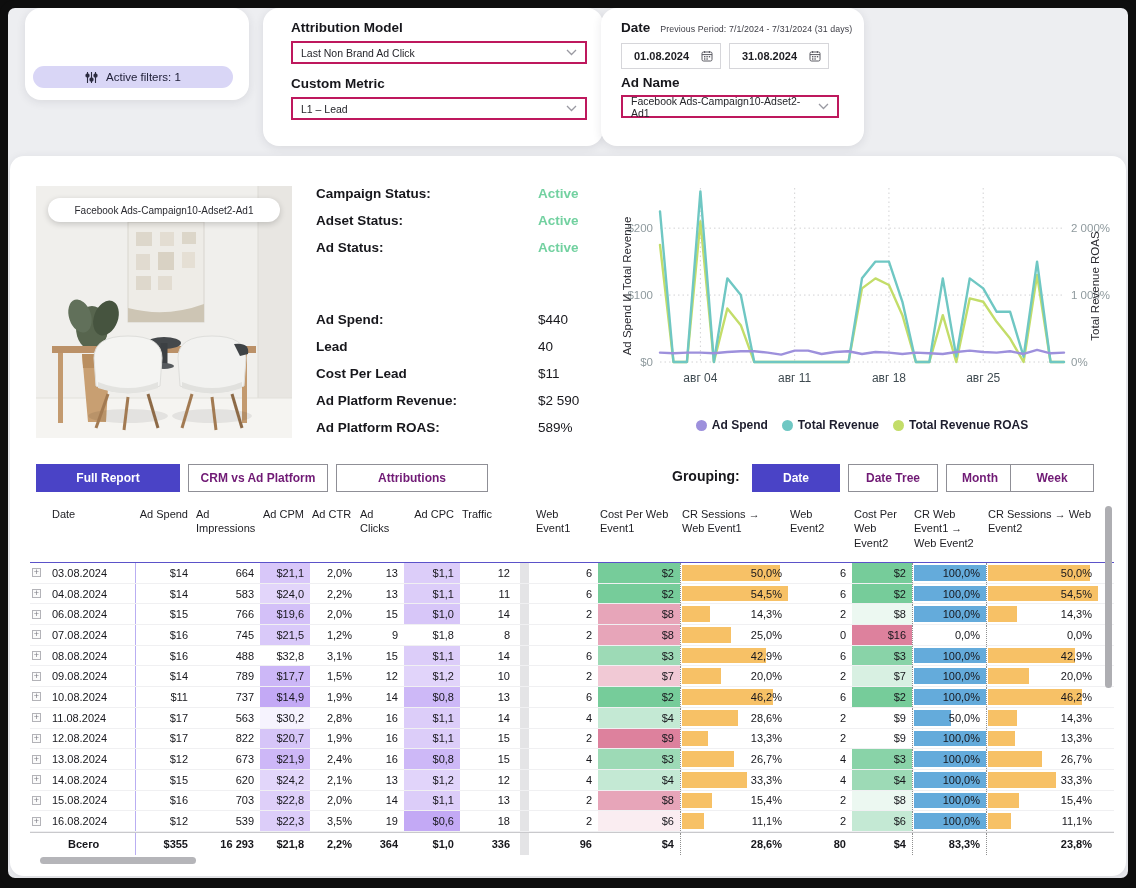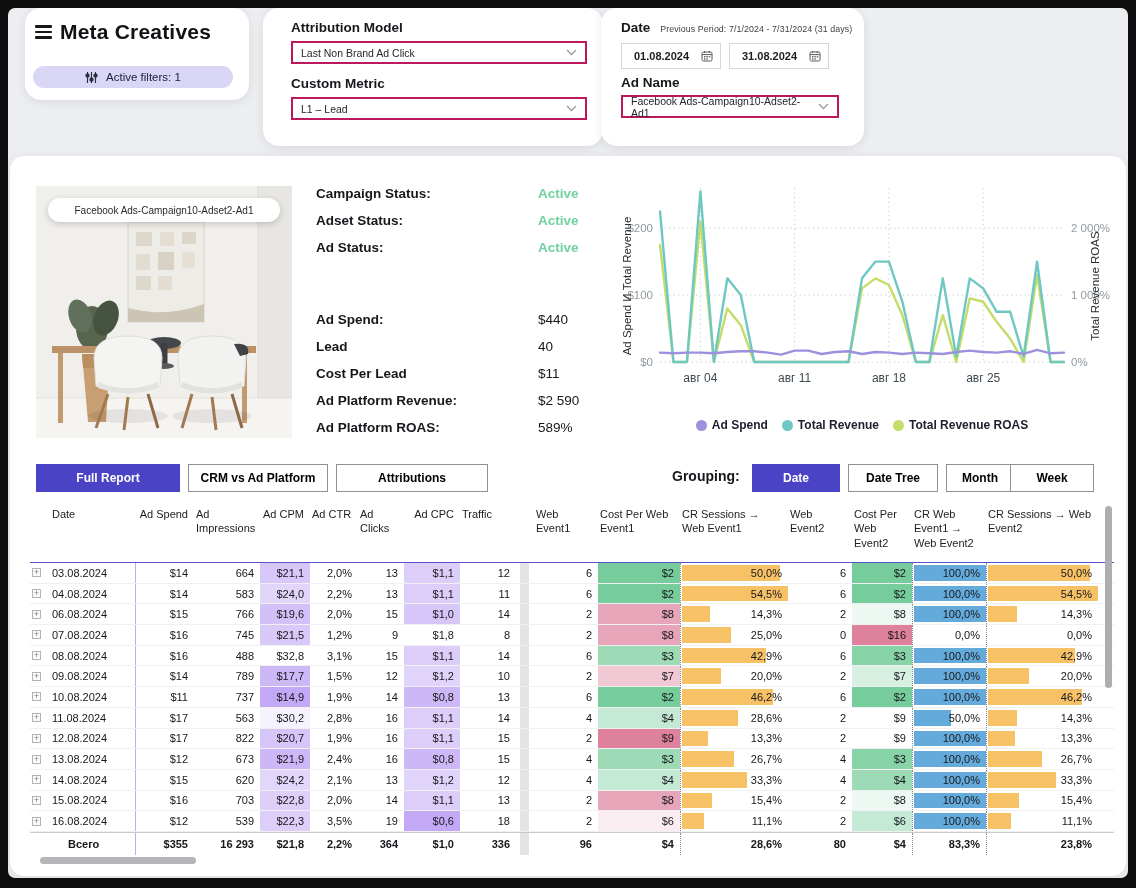--- a/index.html
+++ b/index.html
@@ -49,21 +49,21 @@
   #chart-box { position:absolute; left:592px; top:20px; width:522px; height:280px; }
   .axis-title { position:absolute; width:210px; height:16px; text-align:center; font-size:11.5px; color:#2b2b31;
                 transform:rotate(-90deg); }
   #legend { position:absolute; left:0; top:242px; width:520px; display:flex; justify-content:center; gap:14px; }
   .leg-item { display:flex; align-items:center; gap:5px; font-size:12px; font-weight:700; color:#1e1e2e; }
   .leg-dot { width:11px; height:11px; border-radius:50%; }
 
   
   .tab-btn { position:absolute; top:308px; height:28px; display:flex; align-items:center; justify-content:center;
              font-size:12px; font-weight:700; cursor:pointer; }
-  .tab-btn.inactive { background:#fff; border:1px solid #8f8f96; color:#000000; }
+  .tab-btn.inactive { background:#fff; border:1px solid #8f8f96; color:#701a75; }
   .tab-btn.active { color:#fff; }
   #grouping-label { position:absolute; top:312px; font-size:14px; font-weight:700; color:#17171c; }
 
   
   #table-wrap { position:absolute; left:20px; top:348px; width:1084px; height:356px; overflow:hidden; font-size:11px; color:#17171c; }
   .trow { display:flex; align-items:stretch; }
   .hcell { padding:3px 6px 0 2px; line-height:1.3; color:#1d1d22; }
   .cell { display:flex; align-items:center; padding:0 6px 0 2px; position:relative; overflow:hidden; white-space:nowrap; }
   .cell.r { justify-content:flex-end; }
   .cell .bar { position:absolute; left:1px; top:2px; bottom:2px; z-index:0; }
@@ -81,28 +81,20 @@
   .vscroll { position:absolute; right:14px; top:350px; width:7px; height:182px; background:#aeaeb2; border-radius:4px; }
   .hscroll { position:absolute; left:30px; top:701px; width:156px; height:7px; background:#b5b5b9; border-radius:4px; }
 </style>
 </head>
 <body>
 
 <div id="frame">
 <div id="canvas">
 
   <div class="card" id="card-title">
-    <div class="title-row">
-      <span class="hamburger">
-            <i></i>
-            <i></i>
-            <i></i>
-          </span>
-      <span class="app-title">Meta Creatives</span>
-    </div>
     <div class="chip">
       <svg width="13" height="13" viewBox="0 0 13 13">
         <g stroke="#2a2a3e" stroke-width="1.1" fill="#2a2a3e">
           <line x1="2.5" y1="1" x2="2.5" y2="12"></line>
               <rect x="1" y="3" width="3" height="3" rx="1" fill="#2a2a3e"></rect>
           <line x1="6.5" y1="1" x2="6.5" y2="12"></line>
               <rect x="5" y="7" width="3" height="3" rx="1"></rect>
           <line x1="10.5" y1="1" x2="10.5" y2="12"></line>
               <rect x="9" y="3" width="3" height="3" rx="1"></rect>
         </g>

